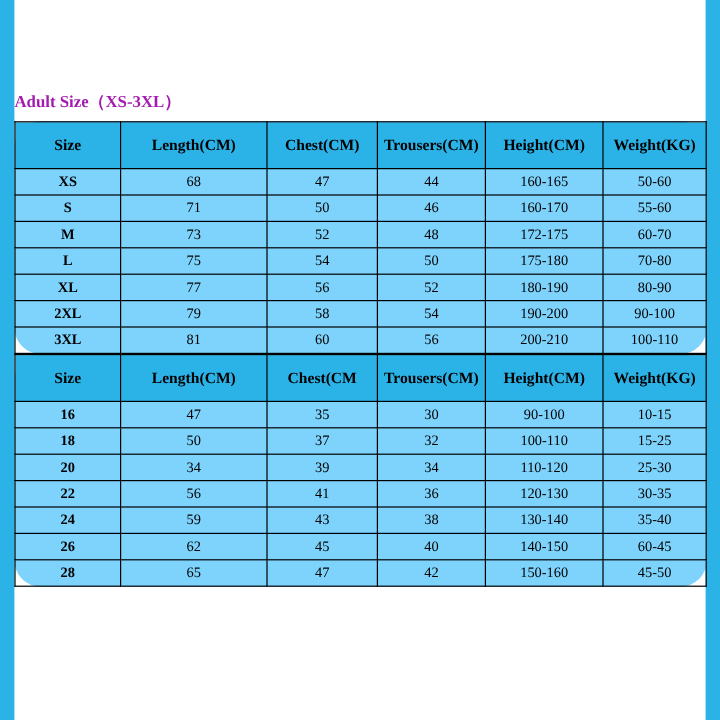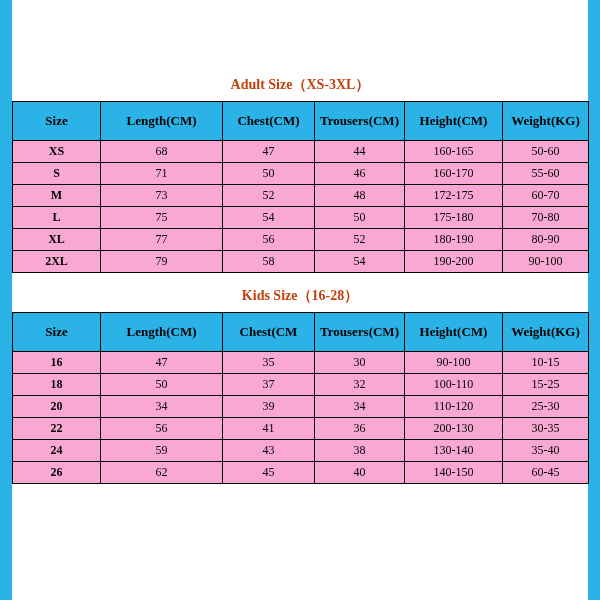--- a/index.html
+++ b/index.html
@@ -37,34 +37,34 @@
     width: 576px;
     height: 600px;
     padding: 0;
     box-sizing: border-box;
   }
 
   .section {
     width: 100%;
   }
   .section-title {
-    text-align: center;
     font-weight: bold;
     font-size: 14px;
-    color: #c2410c;
+    color: #a21caf;
     font-family: "Liberation Serif", serif;
   }
   .title-adult { margin-top: 76px; margin-bottom: 7px; }
   .title-kids  { margin-top: 14px; margin-bottom: 7px; }
 
   table.size-table {
     border-collapse: collapse;
     width: 576px;
     table-layout: fixed;
-    background: #f9a8d4;
+    background: #7dd3fc;
+    border-radius: 22px;
   }
   table.size-table th,
   table.size-table td {
     border: 1px solid #000000;
     text-align: center;
     font-family: "Liberation Serif", serif;
     color: #000000;
   }
   table.size-table thead th {
     background: #2bb3e8;
@@ -164,26 +164,33 @@
             <td class="num">80-90</td>
           </tr>
           <tr>
             <td>2XL</td>
             <td class="num">79</td>
             <td class="num">58</td>
             <td class="num">54</td>
             <td class="num">190-200</td>
             <td class="num">90-100</td>
           </tr>
+          <tr>
+            <td>3XL</td>
+            <td class="num">81</td>
+            <td class="num">60</td>
+            <td class="num">56</td>
+            <td class="num">200-210</td>
+            <td class="num">100-110</td>
+          </tr>
         </tbody>
       </table>
     </div>
 
     <div class="section">
-      <div class="section-title title-kids">Kids Size（16-28）</div>
 
       <table class="size-table">
         <colgroup>
           <col class="c0">
             <col class="c1">
             <col class="c2">
             <col class="c3">
             <col class="c4">
             <col class="c5">
         </colgroup>
@@ -220,37 +227,45 @@
             <td class="num">39</td>
             <td class="num">34</td>
             <td class="num">110-120</td>
             <td class="num">25-30</td>
           </tr>
           <tr>
             <td>22</td>
             <td class="num">56</td>
             <td class="num">41</td>
             <td class="num">36</td>
-            <td class="num">200-130</td>
+            <td class="num">120-130</td>
             <td class="num">30-35</td>
           </tr>
           <tr>
             <td>24</td>
             <td class="num">59</td>
             <td class="num">43</td>
             <td class="num">38</td>
             <td class="num">130-140</td>
             <td class="num">35-40</td>
           </tr>
           <tr>
             <td>26</td>
             <td class="num">62</td>
             <td class="num">45</td>
             <td class="num">40</td>
             <td class="num">140-150</td>
             <td class="num">60-45</td>
           </tr>
+          <tr>
+            <td>28</td>
+            <td class="num">65</td>
+            <td class="num">47</td>
+            <td class="num">42</td>
+            <td class="num">150-160</td>
+            <td class="num">45-50</td>
+          </tr>
         </tbody>
       </table>
     </div>
 
   </div>
 </div>
 
 </body></html>

